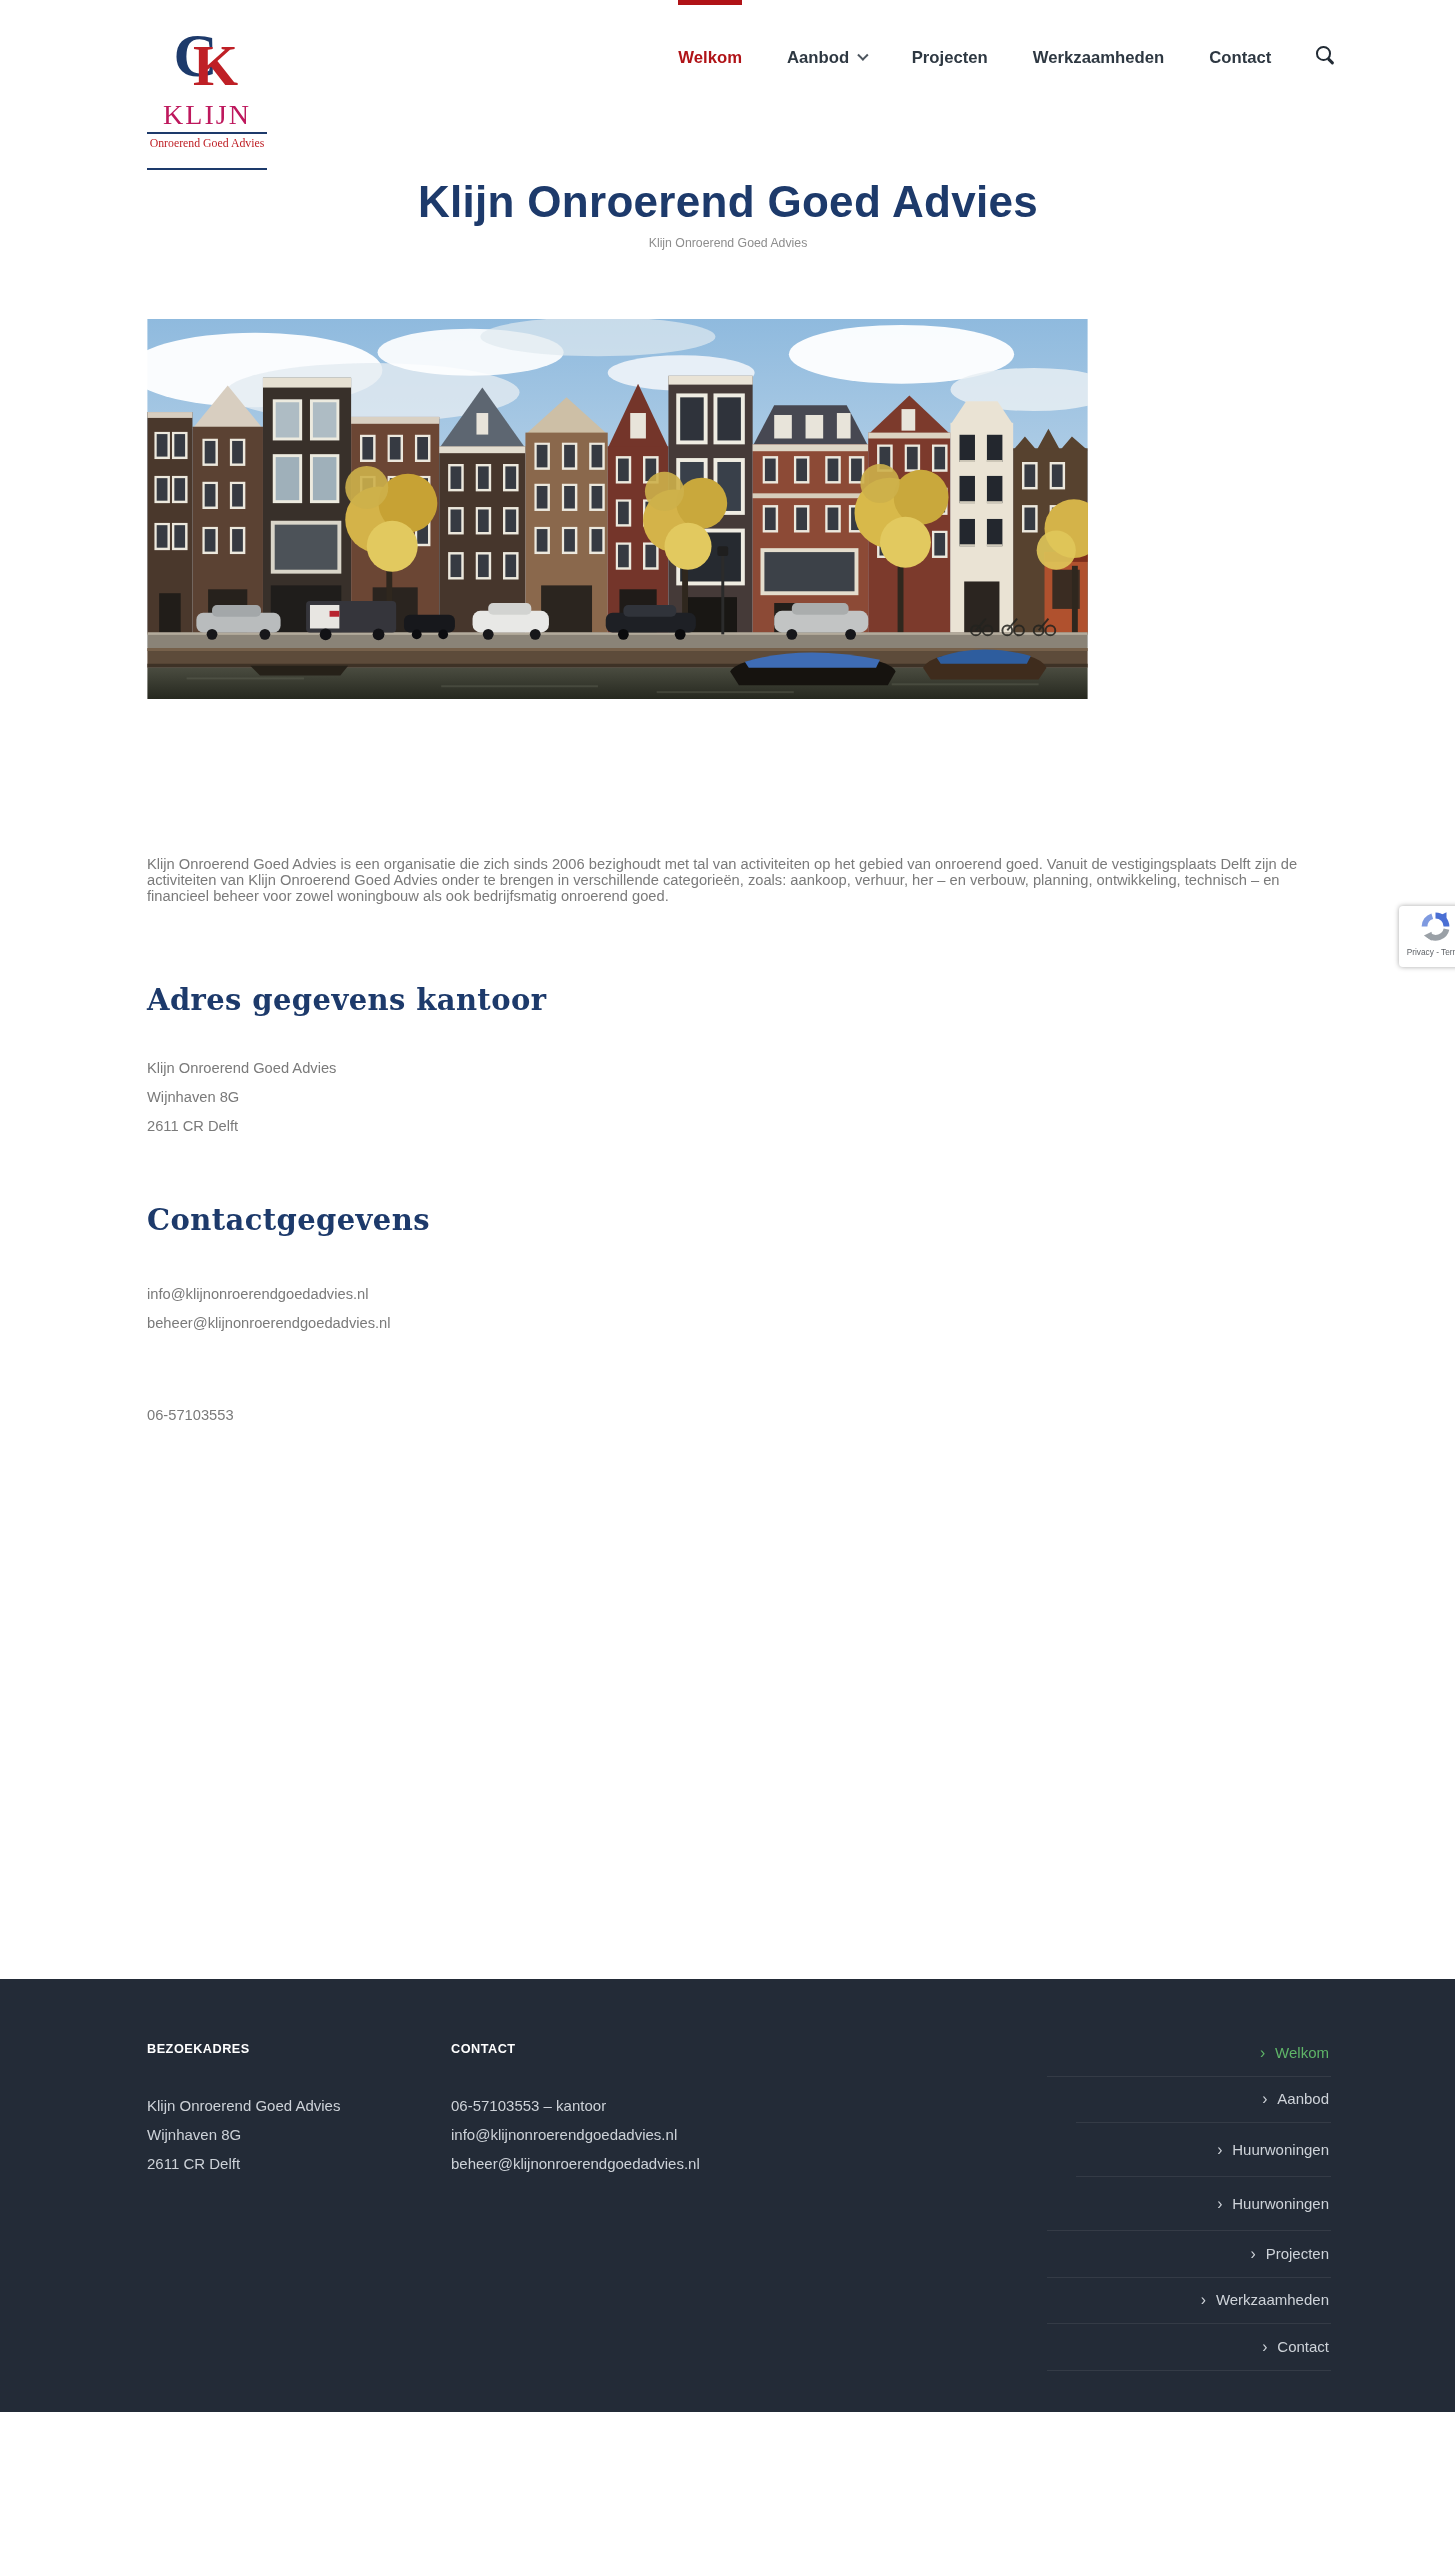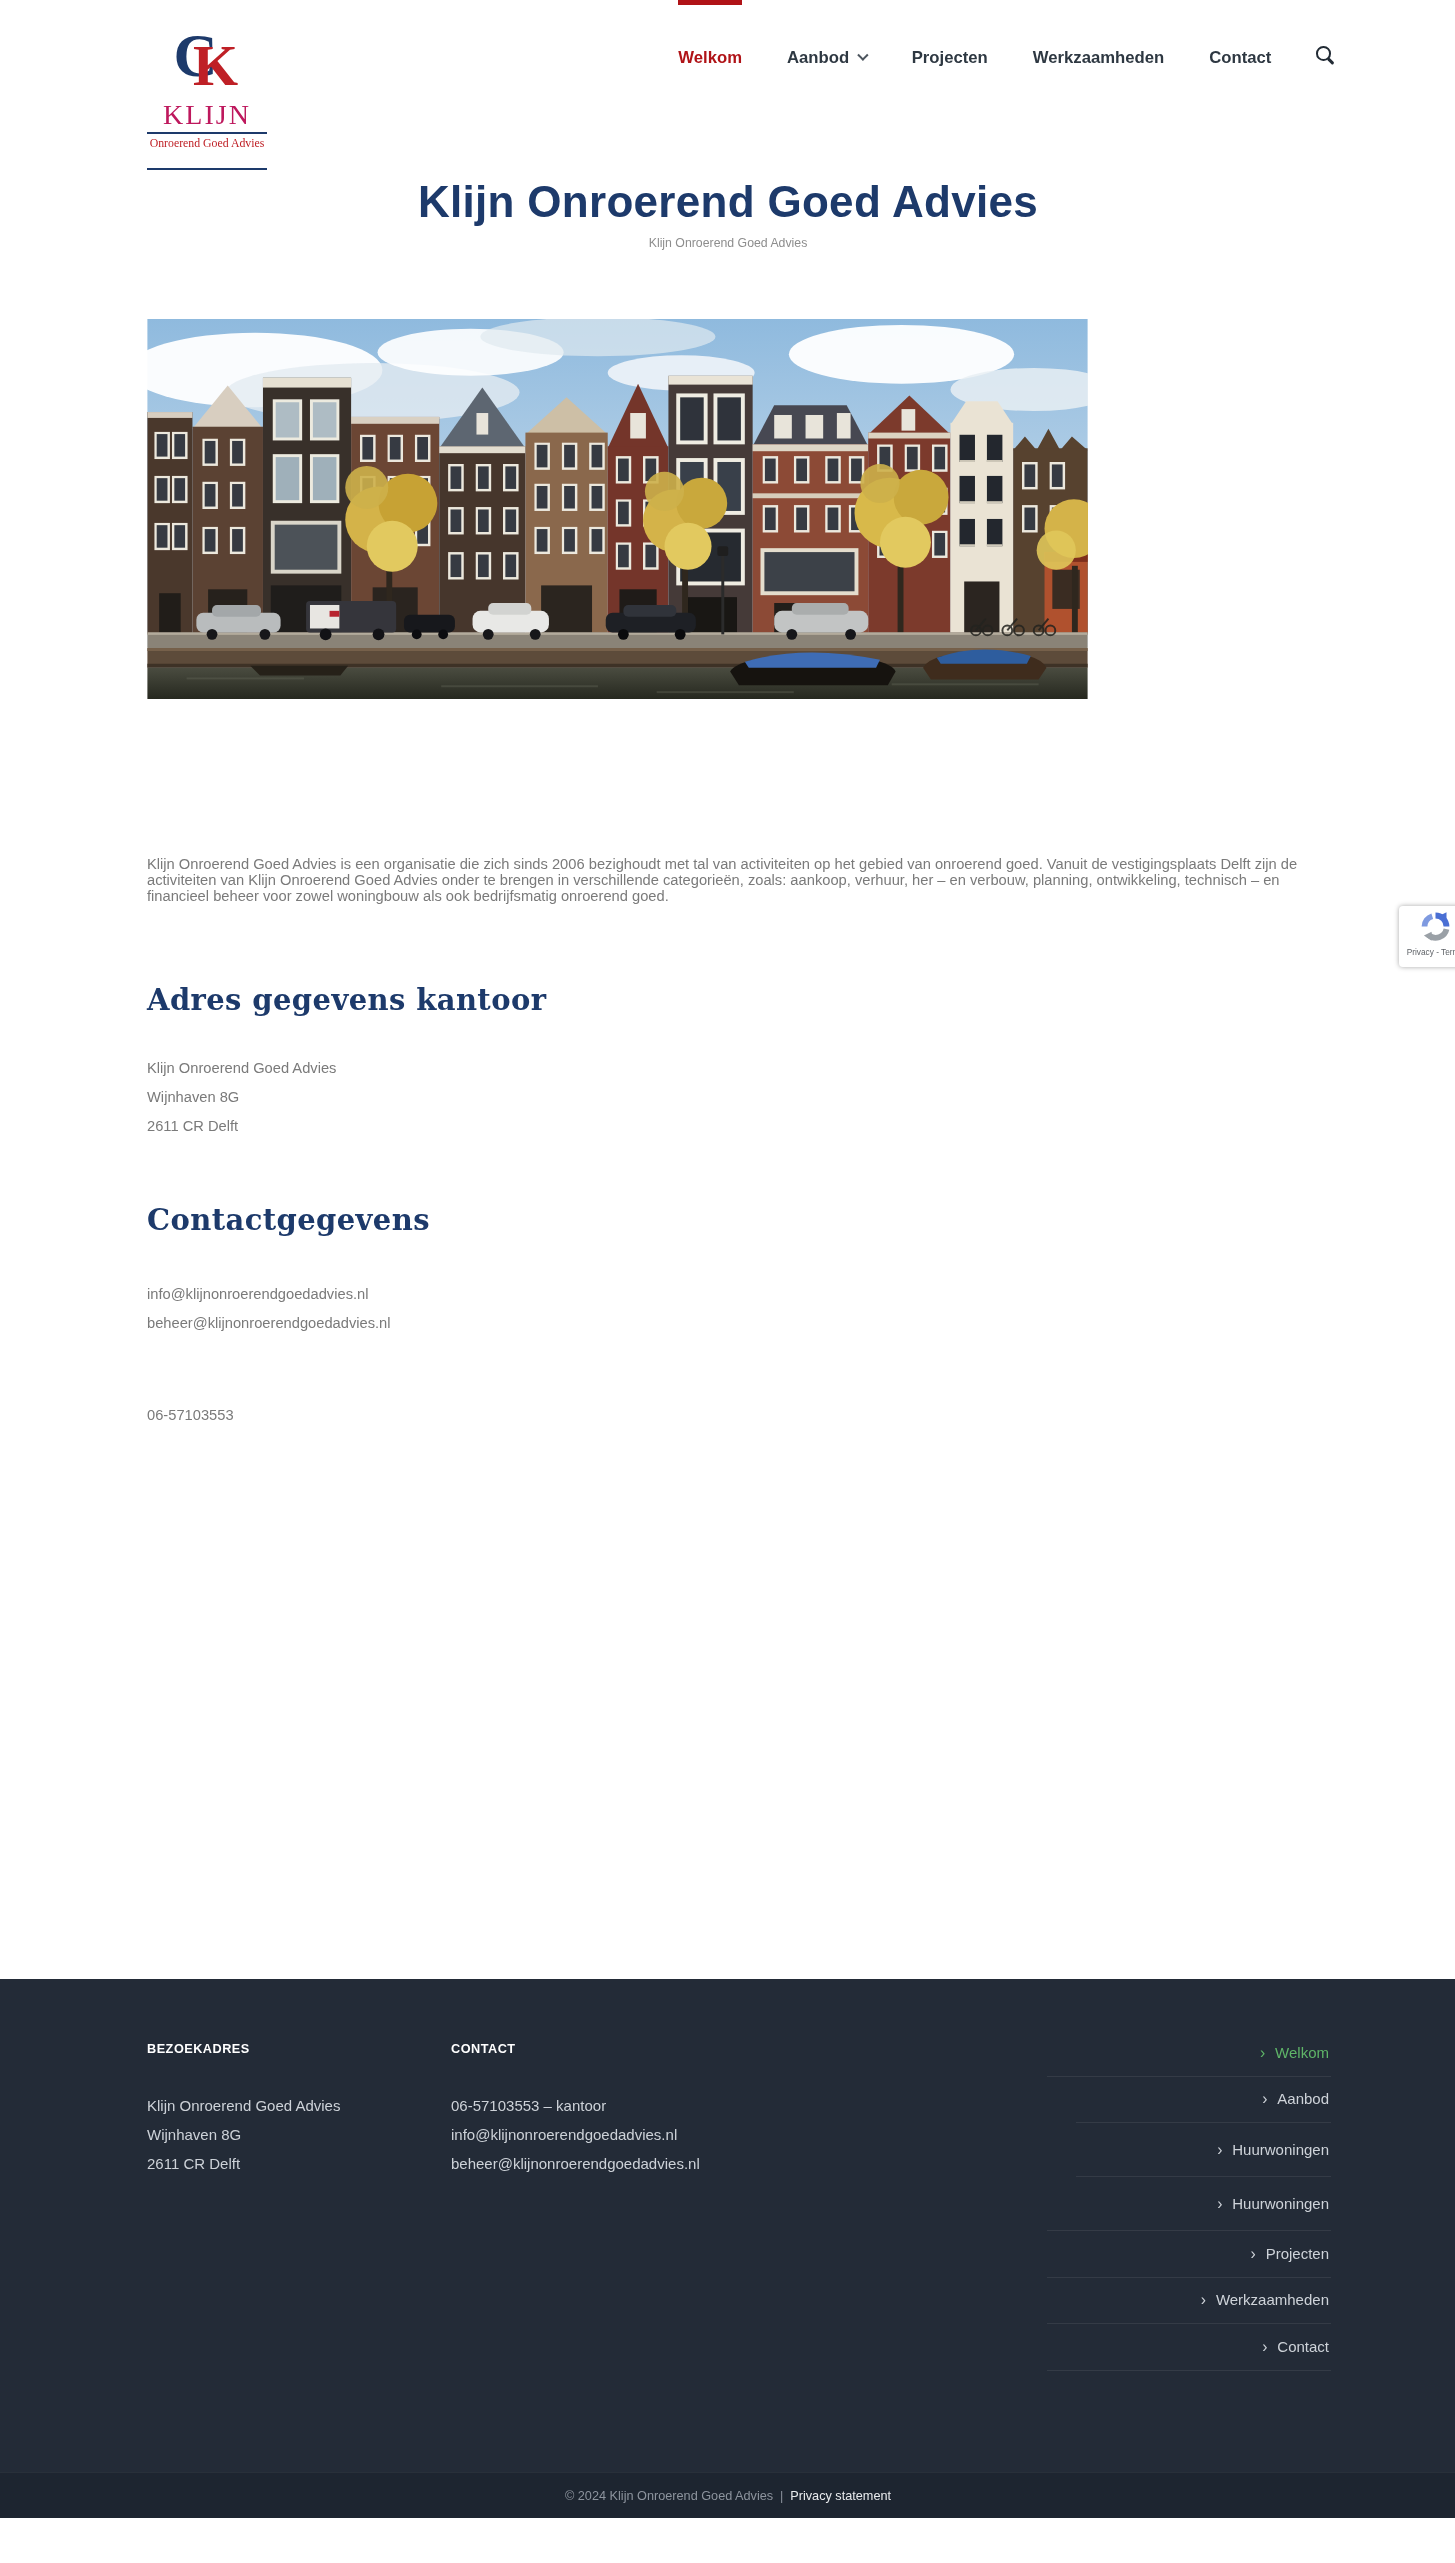--- a/index.html
+++ b/index.html
@@ -55,21 +55,21 @@
   .gray-lines.emails { margin-top:41px; }
   .gray-lines.phone { margin-top:63px; }
 
   
   .recaptcha { position:absolute; top:906px; right:-15.7px; width:73px; height:61px; background:#fff;
                border-radius:3.9px; box-shadow:0 0 4.9px rgba(0,0,0,.35); text-align:center; padding-top:4.9px; }
   .recaptcha-text { font-size:8.3px; color:#5f6368; margin-top:1px; white-space:nowrap; }
 
   
   .spacer { height:549px; }
-  .site-footer { position:relative; height:539px; background:#232b37; color:#c9ced5; }
+  .site-footer { position:relative; height:433px; background:#232b37; color:#c9ced5; }
   .f-col-visit  { position:absolute; left:147px; top:63px; width:284px; }
   .f-col-contact{ position:absolute; left:451px; top:63px; width:412px; }
   .f-head { margin:0 0 35px; font-size:12.7px; font-weight:700; color:#ffffff; letter-spacing:0.5px; }
   .f-line { font-size:15px; line-height:29px; color:#cdd2d8; }
 
   .f-menu { position:absolute; left:1047px; top:51px; width:284px; list-style:none; margin:0; padding:0;
             font-size:15px; color:#ced3d9;text-align:right; }
   .f-menu li { padding:13.7px 2px; cursor:pointer; }
   .f-menu li + li { border-top:1px solid rgba(255,255,255,.08); }
   .f-menu li:last-child { border-bottom:1px solid rgba(255,255,255,.08); }
@@ -461,19 +461,14 @@
       <span class="f-chev">›</span><span>Projecten</span>
     </li>
     <li>
       <span class="f-chev">›</span><span>Werkzaamheden</span>
     </li>
     <li>
       <span class="f-chev">›</span><span>Contact</span>
     </li>
   </ul>
 
-  <div class="copyright-bar">
-    <span>© 2024 Klijn Onroerend Goed Advies</span>
-    <span>|</span>
-    <span class="privacy-link">Privacy statement</span>
-  </div>
 </footer>
 
 
 </body></html>

